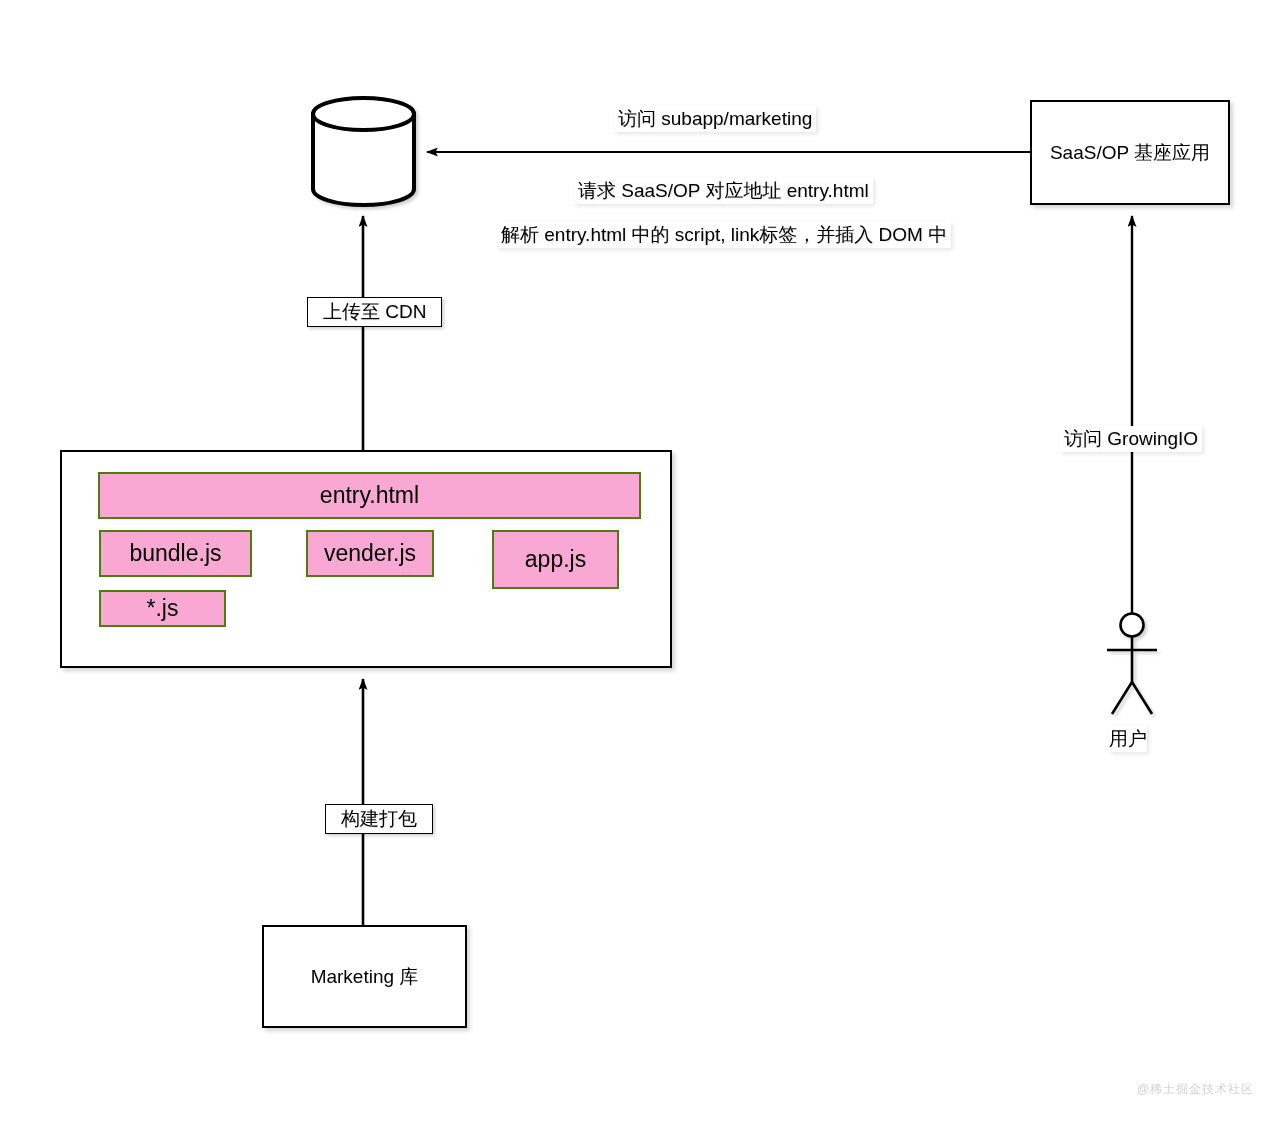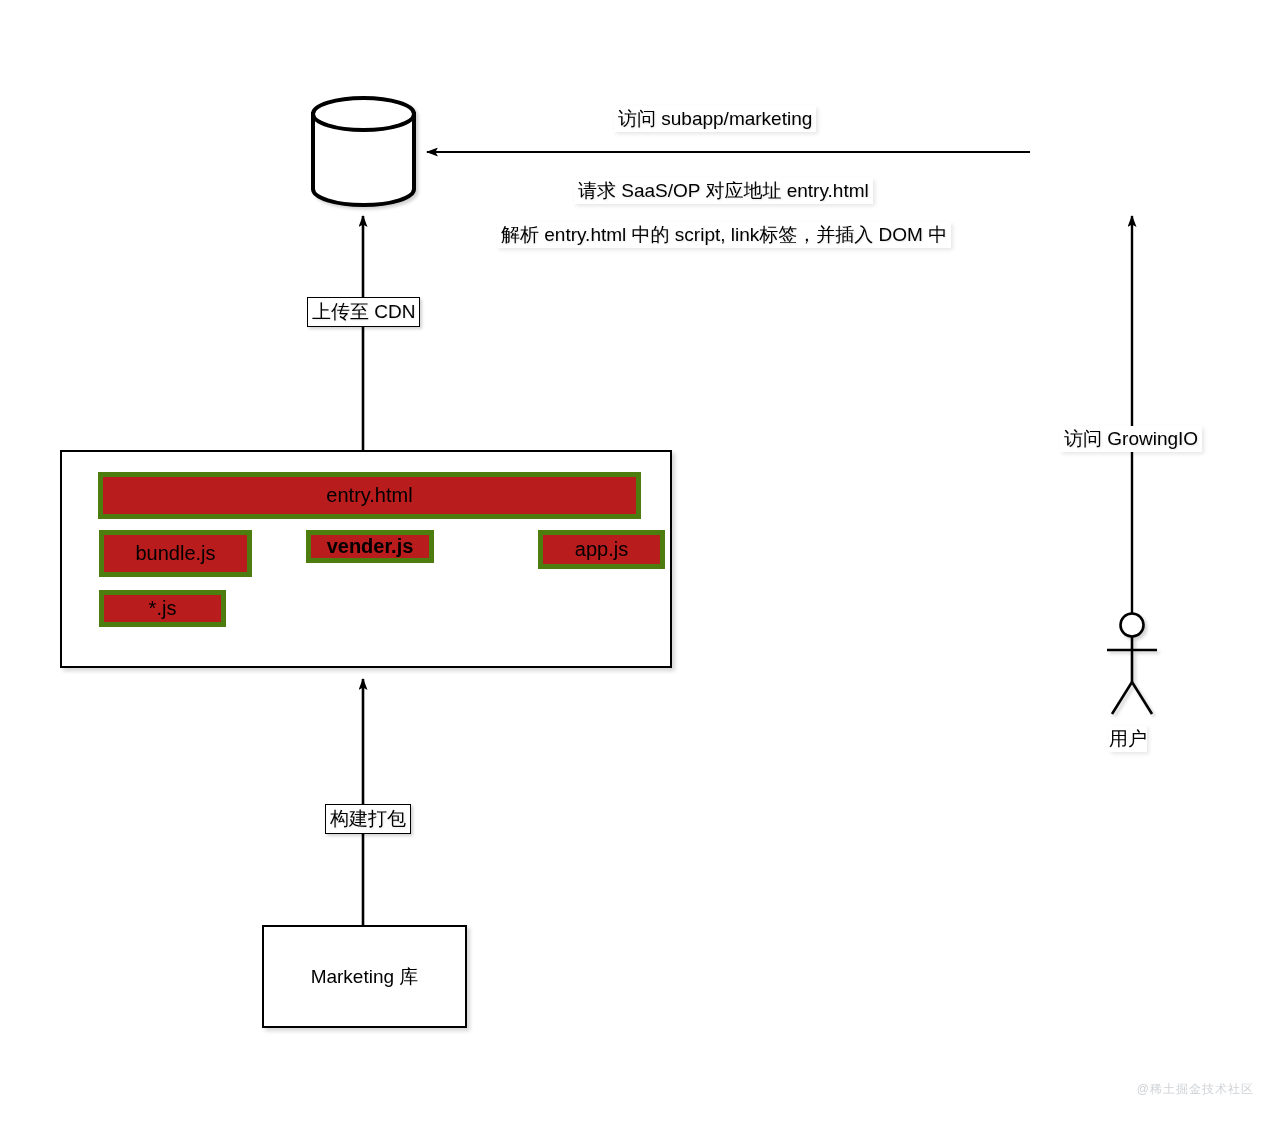--- a/index.html
+++ b/index.html
@@ -33,43 +33,43 @@
     align-items: center;
     justify-content: center;
     font-size: 19px;
     color: #000000;
     box-shadow: 3px 3px 4px rgba(0,0,0,0.16);
     white-space: nowrap;
   }
   .inner-box {
     position: absolute;
     box-sizing: border-box;
-    border: 5px solid #4d7c0f;
-    background: #b91c1c;
+    border: 2px solid #4d7c0f;
+    background: #f9a8d4;
     display: flex;
     align-items: center;
     justify-content: center;
-    font-size: 20px;
+    font-size: 23px;
     color: #000000;
     white-space: nowrap;
   }
   .edge-label {
     position: absolute;
     font-size: 19px;
     color: #000000;
     background: #ffffff;
     white-space: nowrap;
     text-align: center;
     line-height: 1.25;
     text-shadow: 1px 1px 2px rgba(0,0,0,0.10);
   }
   .edge-label.boxed {
     box-sizing: border-box;
     border: 1.5px solid #000000;
-    padding: 2px 4px;
+    padding: 2px 15px;
     box-shadow: 2px 2px 3px rgba(0,0,0,0.18);
   }
   .edge-label.plain {
     padding: 1px 4px;
     box-shadow: 2px 2px 4px rgba(0,0,0,0.10);
     text-align: center;
   }
   .actor-label {
     position: absolute;
     font-size: 19px;
@@ -119,33 +119,36 @@
 
     <g stroke="#000000" stroke-width="2.6" fill="none" filter="url(#softshadow)">
       <circle cx="1132" cy="625" r="11.5" fill="#ffffff"></circle>
       <line x1="1132" y1="637" x2="1132" y2="682"></line>
       <line x1="1107" y1="650" x2="1157" y2="650"></line>
       <line x1="1132" y1="682" x2="1112" y2="714"></line>
       <line x1="1132" y1="682" x2="1152" y2="714"></line>
     </g>
   </svg>
 
+  <div class="node-box" style="left:1030px; top:100px; width:200px; height:105px;">
+    <span>SaaS/OP 基座应用</span>
+  </div>
 
   <div class="node-box" style="left:60px; top:450px; width:612px; height:218px;"></div>
 
   <div class="inner-box" style="left:98px; top:472px; width:543px; height:47px;">
     <span>entry.html</span>
   </div>
   <div class="inner-box" style="left:99px; top:530px; width:153px; height:47px;">
     <span>bundle.js</span>
   </div>
-  <div class="inner-box" style="left:306px; top:530px; width:128px; height:33px;font-weight:bold;">
+  <div class="inner-box" style="left:306px; top:530px; width:128px; height:47px;">
     <span>vender.js</span>
   </div>
-  <div class="inner-box" style="left:538px; top:530px; width:127px; height:39px;">
+  <div class="inner-box" style="left:492px; top:530px; width:127px; height:59px;">
     <span>app.js</span>
   </div>
   <div class="inner-box" style="left:99px; top:590px; width:127px; height:37px;">
     <span>*.js</span>
   </div>
 
   <div class="node-box" style="left:262px; top:925px; width:205px; height:103px;">
     <span>Marketing 库</span>
   </div>
 

